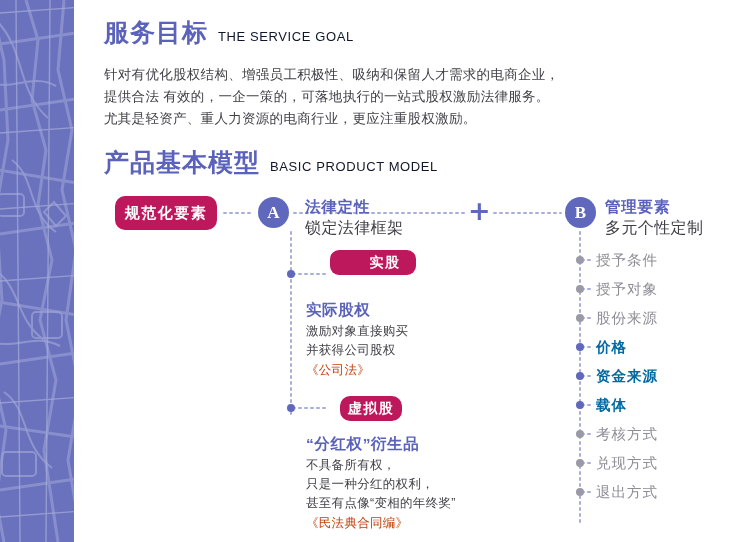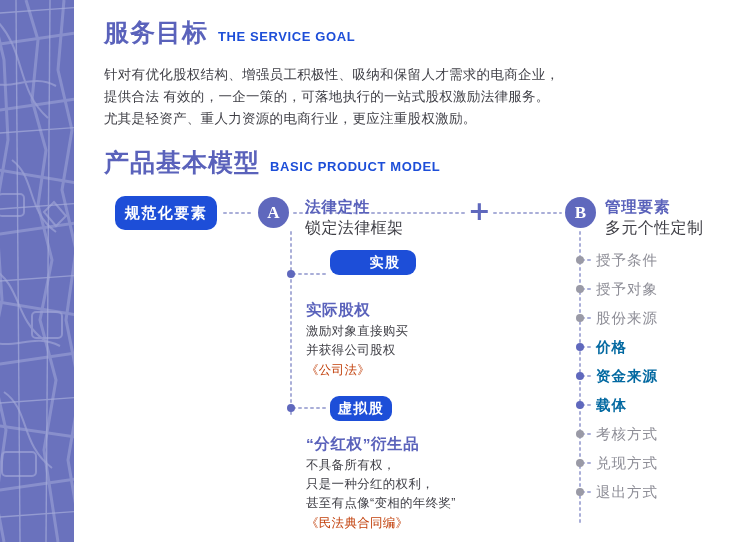--- a/index.html
+++ b/index.html
@@ -20,45 +20,45 @@
   }
   .map-strip svg{display:block;position:absolute;left:-14px;top:0;}
 
   
   .section-head{position:absolute;display:flex;align-items:baseline;}
   .sh-cn{
     font-size:25px;font-weight:bold;color:#5a62bb;
     letter-spacing:1px;line-height:1;
   }
   .sh-en{
-    font-size:13px;color:#1d4ed8;margin-left:10px;letter-spacing:.6px;
-    font-weight:bold;line-height:1;
+    font-size:13px;color:#0f172a;margin-left:10px;letter-spacing:.6px;
+    font-weight:normal;line-height:1;
   }
 
   
   .intro{
     position:absolute;left:104px;top:64px;width:470px;
     font-size:13.5px;color:#3f3f46;line-height:22px;letter-spacing:.3px;
   }
   .intro div{white-space:nowrap;}
 
   
   .diagram{position:absolute;left:0;top:0;width:750px;height:542px;}
   .diagram > svg{position:absolute;left:0;top:0;}
 
   .pill{
     position:absolute;
-    background:#1d4ed8;color:#fff;border-radius:9px;
+    background:#be185d;color:#fff;border-radius:9px;
     display:flex;align-items:center;justify-content:center;
     font-size:15px;font-weight:bold;letter-spacing:1.5px;
   }
   .pill-main{left:115px;top:196px;width:102px;height:34px;border-radius:10px;}
   .pill-sub{width:62px;height:25px;font-size:14px;border-radius:9px;}
   .pill-shi{left:330px;top:250px;padding-left:24px;}
-  .pill-xu{left:330px;top:396px;}
+  .pill-xu{left:340px;top:396px;border-radius:10px;}
 
   .circ{
     position:absolute;width:31px;height:31px;border-radius:50%;
     background:#5f68bd;color:#fff;
     display:flex;align-items:center;justify-content:center;
     font-size:17px;font-weight:bold;font-family:"Liberation Serif",serif;
   }
   .circ-a{left:258px;top:197px;}
   .circ-b{left:565px;top:197px;}
 

